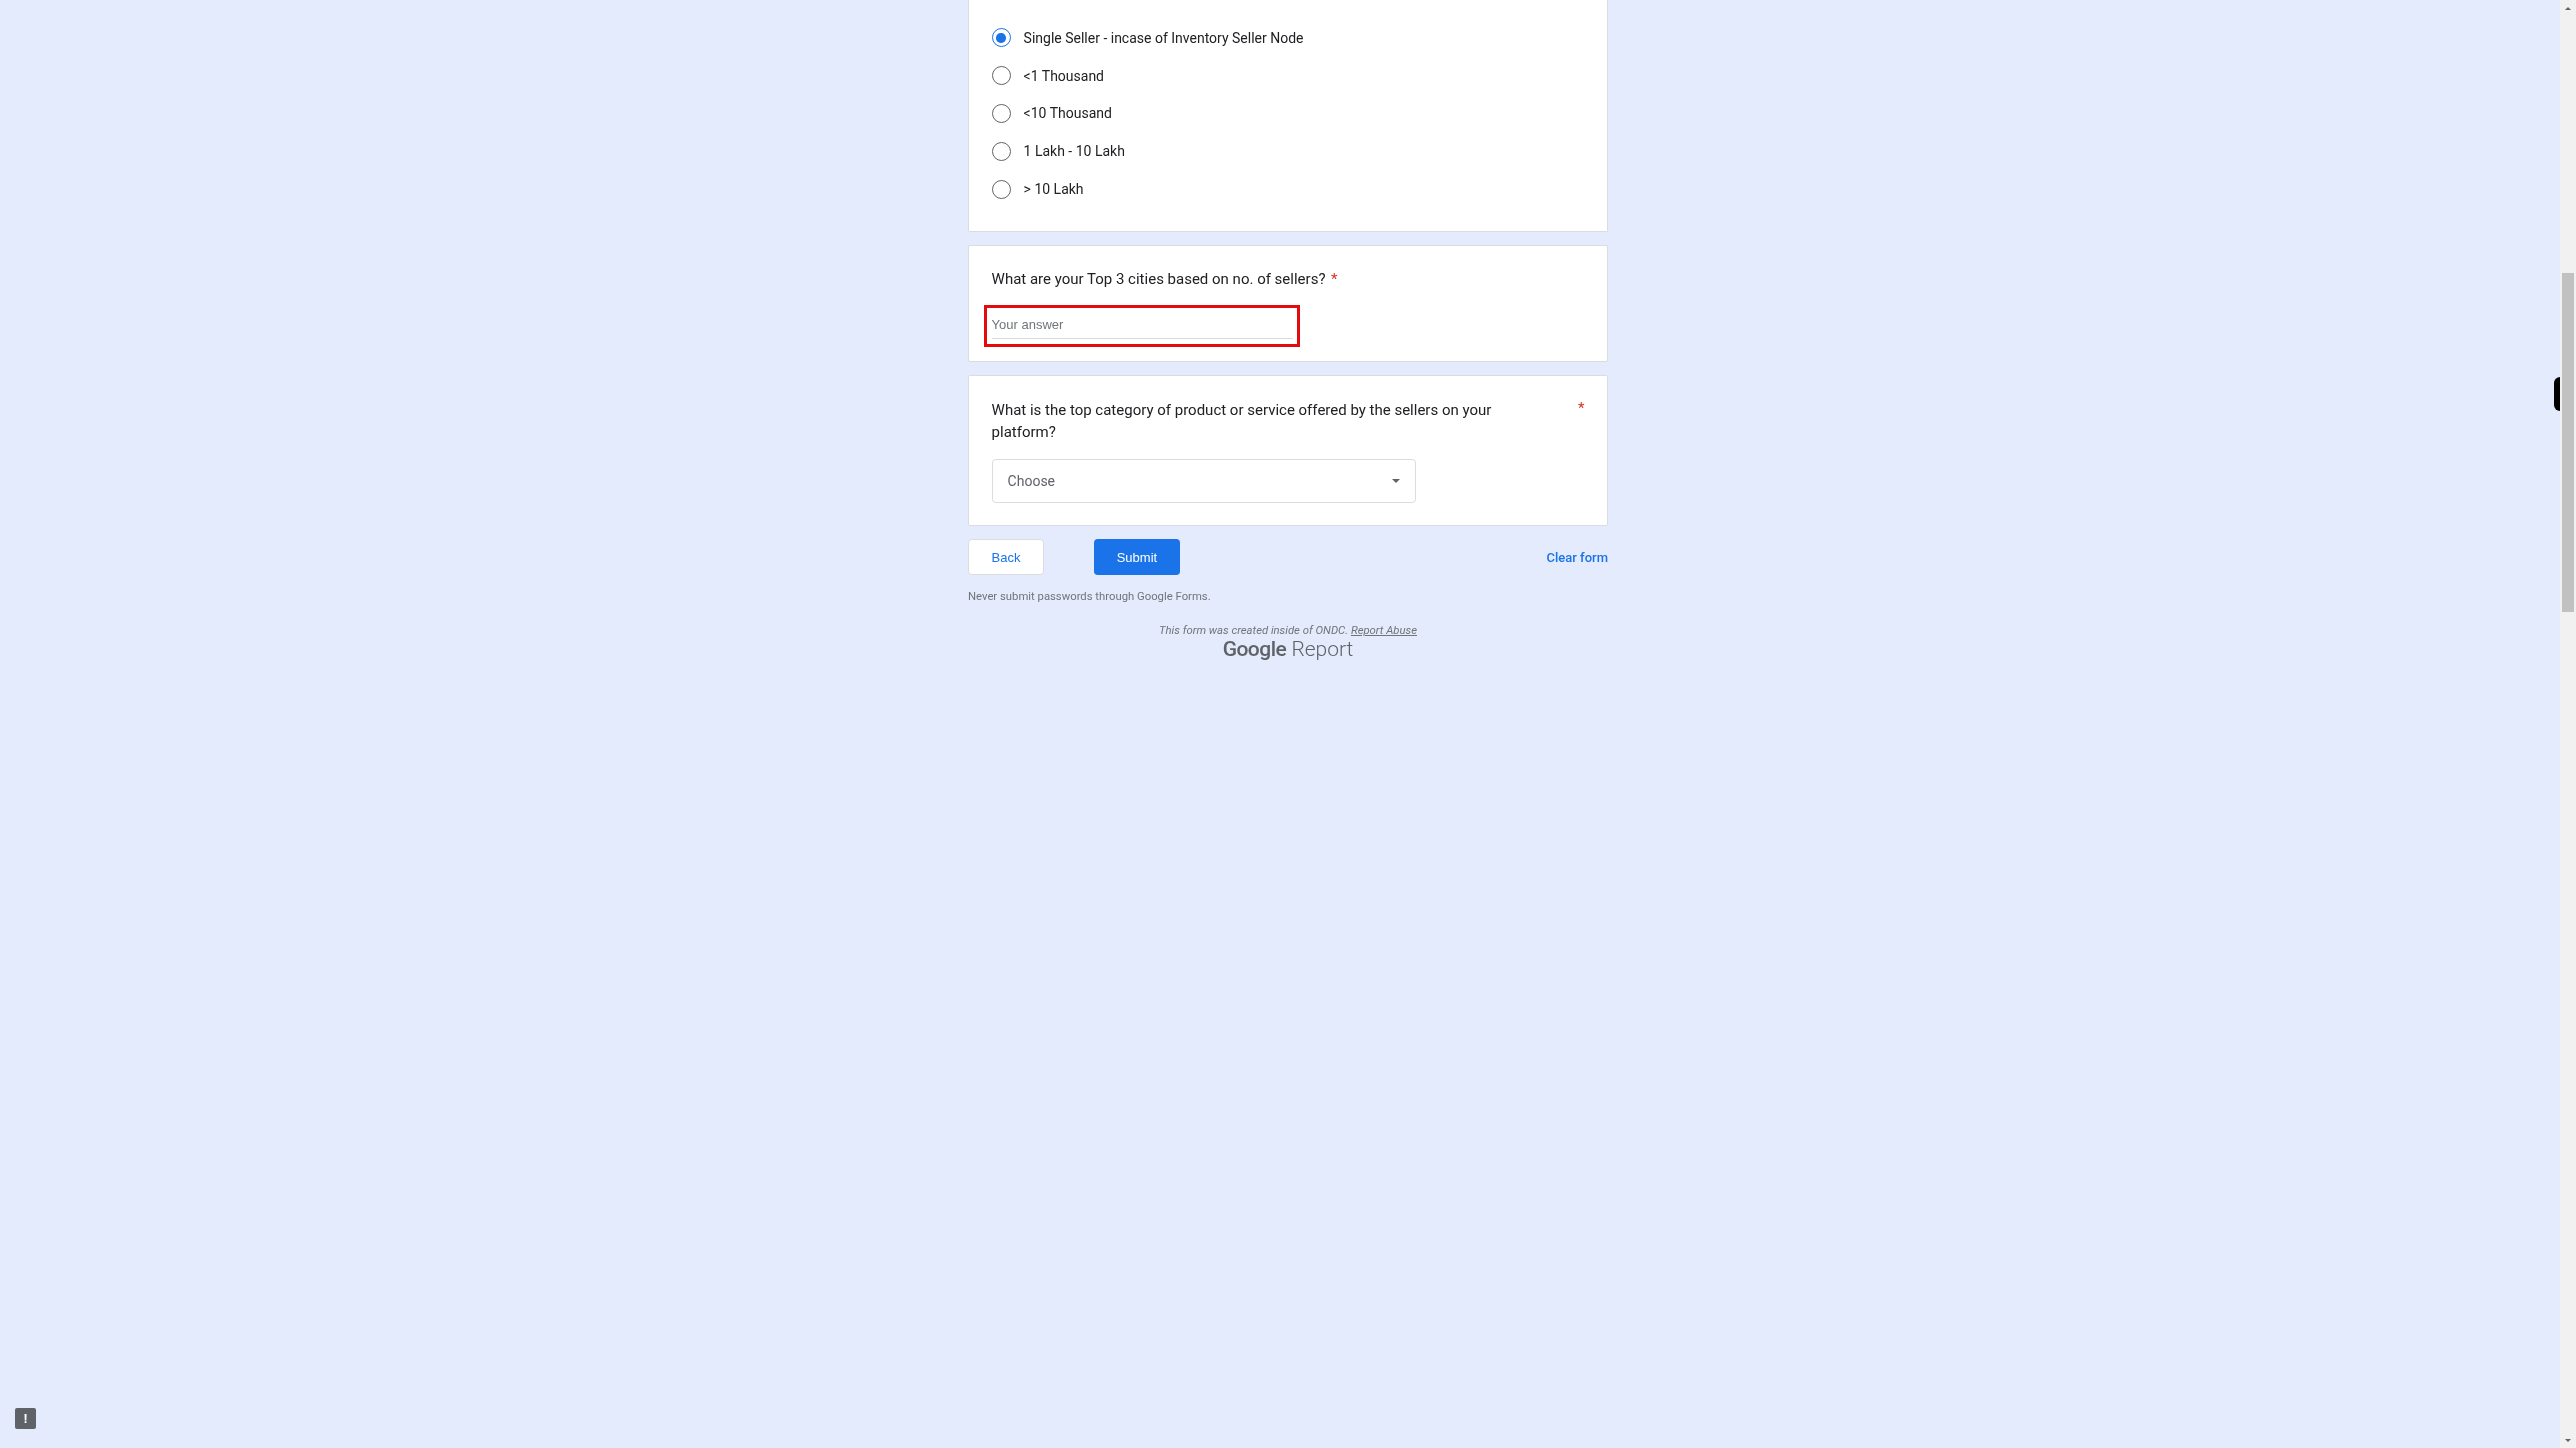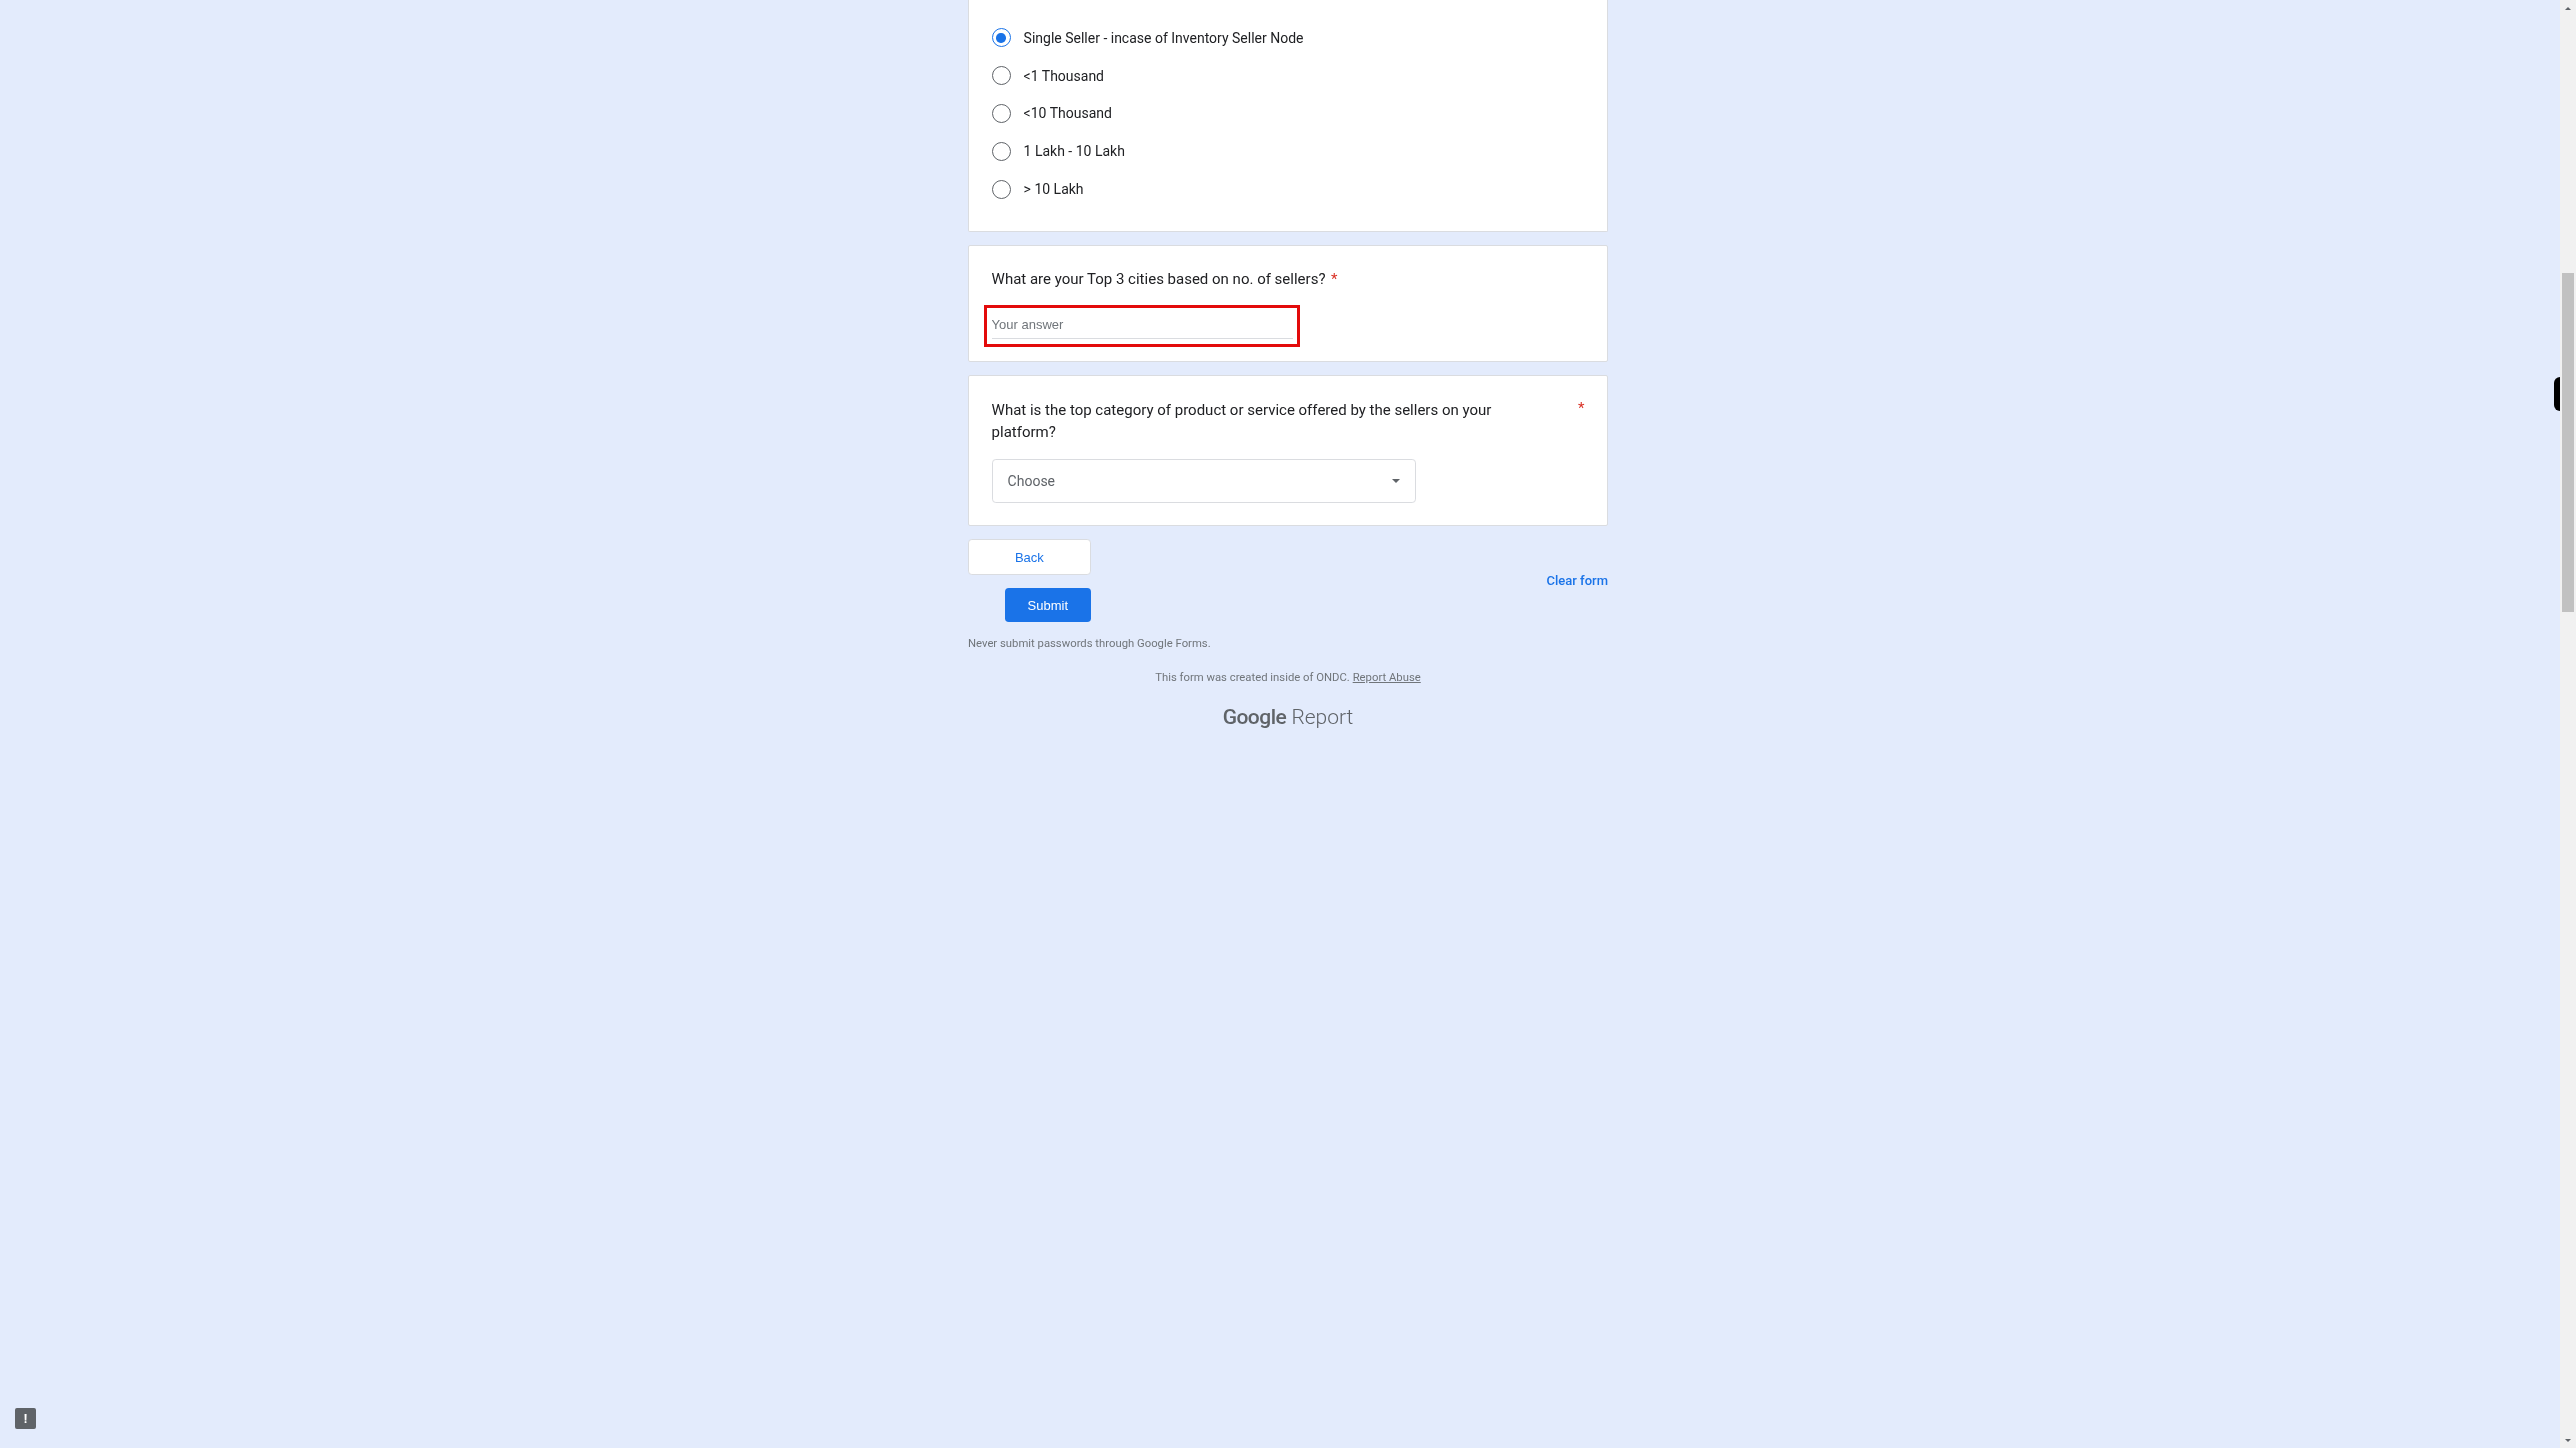--- a/index.html
+++ b/index.html
@@ -136,21 +136,20 @@
     .button-row {
       display: flex;
       align-items: center;
       justify-content: space-between;
       margin-bottom: 15px;
     }
 
     .button-group-left {
       display: flex;
       gap: 13px;
-      flex-direction: column;
     }
 
     .btn {
       border-radius: 3.8px;
       padding: 9.4px 22.6px;
       font-size: 13px;
       font-weight: 500;
       cursor: pointer;
       border: none;
     }
@@ -177,21 +176,21 @@
     .disclaimer {
       font-size: 11.3px;
       color: #70757a;
       margin-bottom: 21px;
     }
 
     .footer-text {
       text-align: center;
       font-size: 11.3px;
       color: #70757a;
-      margin-bottom: 21px;
+      font-style: italic;
     }
 
     .footer-text a {
       color: #70757a;
       text-decoration: underline;
     }
 
     .google-forms-logo {
       text-align: center;
       font-size: 21px;

